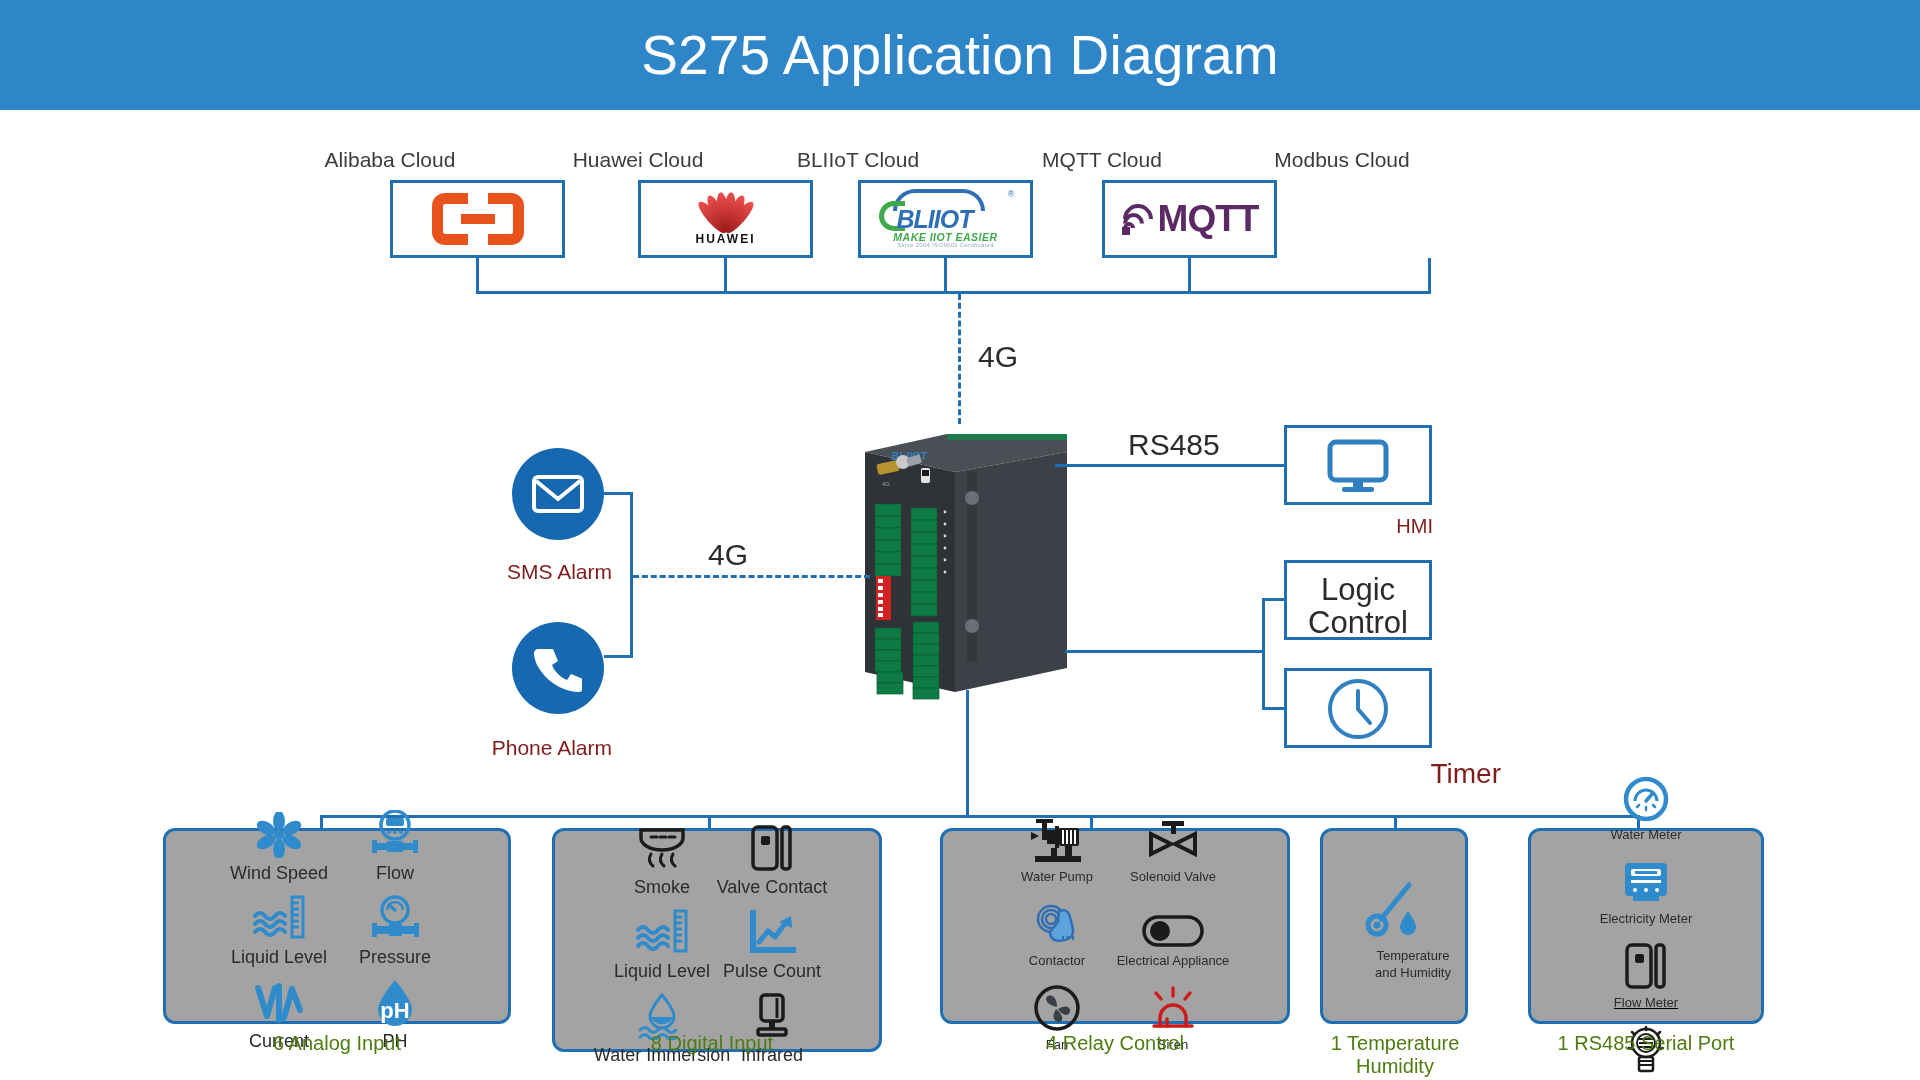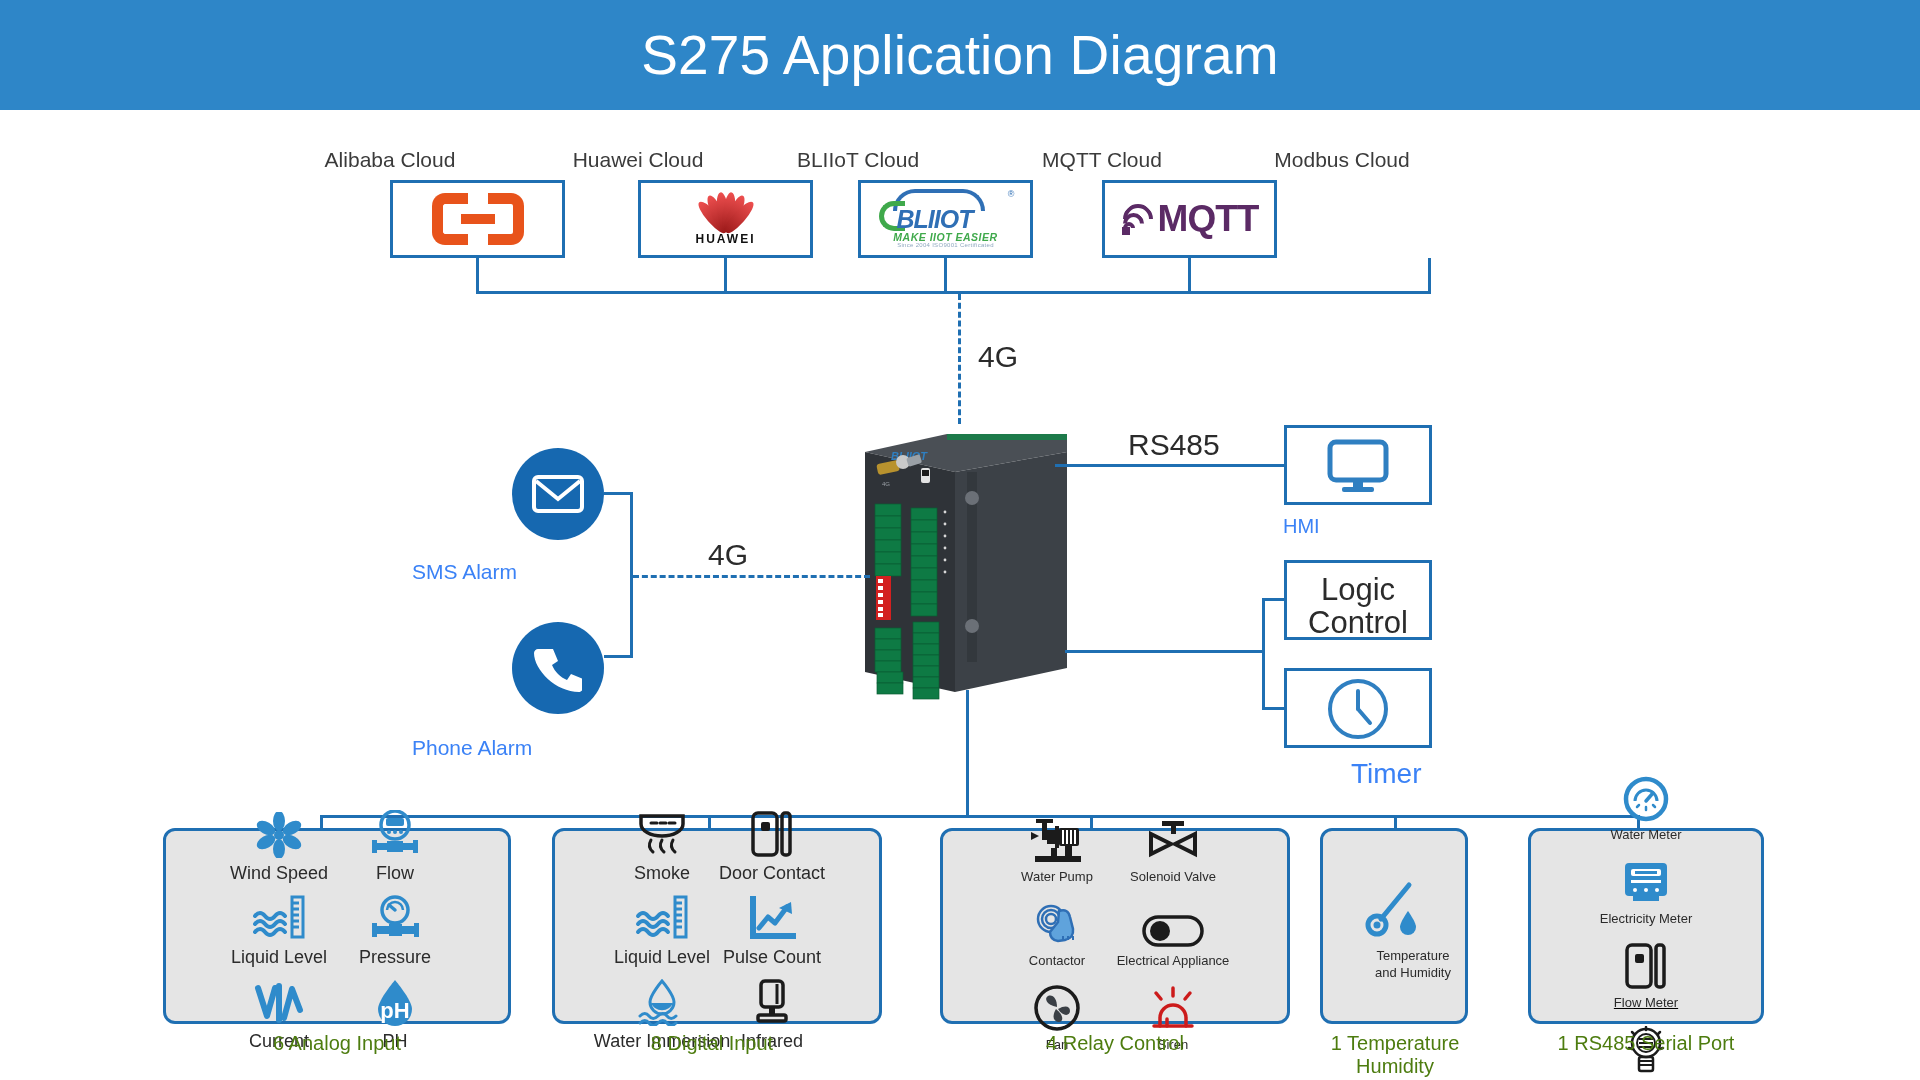--- a/index.html
+++ b/index.html
@@ -15,21 +15,21 @@
   .titlebar {
     position: absolute; left: 0; top: 0; width: 1920px; height: 110px;
     background: #2E86C8;
     display: flex; align-items: center; justify-content: center;
   }
   .titlebar h1 {
     color: #ffffff; font-size: 55px; font-weight: 400; letter-spacing: .2px;
   }
 
   
-  .lbl { position: absolute; color: #3b82f6; text-align: left; white-space: nowrap; }
+  .lbl { position: absolute; color: #7f1d1d; text-align: right; white-space: nowrap; }
   .box { position: absolute; border: 3px solid #1F6FB2; background: #fff; }
   .line { position: absolute; background: #1F6FB2; }
   .hline { height: 3px; }
   .vline { width: 3px; }
 
   
   .cloud-box {
     position: absolute; width: 175px; height: 78px;
     border: 3px solid #1F6FB2; background: #fff;
     display: flex; align-items: center; justify-content: center;
@@ -92,21 +92,21 @@
   
   .mb { display: flex; align-items: center; gap: 2px; }
   .mb .nodes { position: relative; width: 44px; height: 44px; }
   .mb .nodes span { position: absolute; width: 13px; height: 13px; background: #F5A623;
                     border-radius: 3px; }
   .mb .nodes em { position: absolute; width: 2px; background: #3FA94B; transform-origin: 50% 0; }
   .mb .txt { font-size: 26px; font-weight: bold; font-style: italic; color: #2F7FC1; }
 
   
   .panel {
-    position: absolute; border: 3px solid #1F6FB2; border-radius: 12px; background: #e5e5e5;
+    position: absolute; border: 3px solid #1F6FB2; border-radius: 12px; background: #a3a3a3;
   }
   .panel .grid { display: flex; flex-wrap: wrap; justify-content: center;
                  align-content: center; height: 100%; padding: 6px 4px; }
   .cell { display: flex; flex-direction: column; align-items: center; justify-content: flex-end; }
   .cell .ic { display: flex; align-items: flex-end; justify-content: center; }
   .cell .cl { font-size: 18px; color: #2b2b2b; margin-top: 5px; white-space: nowrap; }
   .panel-cap {
     position: absolute; text-align: center; font-size: 20px; color: #4d7c0f;
     line-height: 1.15;
   }
@@ -438,21 +438,21 @@
             <path d="M22 2 C22 2 5 22 5 31 a17 17 0 0 0 34 0 C39 22 22 2 22 2 z" fill="#2F8BCB"></path>
             <text x="22" y="40" text-anchor="middle" font-family="Liberation Sans, sans-serif" font-size="22" font-weight="bold" fill="#ffffff">pH</text>
           </svg>
         </div>
         <div class="cl">PH</div>
       </div>
     </div>
   </div>
   <div class="panel-cap" style="left:163px; top:1032px; width:348px;">6 Analog Input</div>
 
-  <div class="panel" style="left:552px; top:828px; width:330px; height:196px;">
+  <div class="panel" style="left:552px; top:828px; width:330px; height:224px;">
     <div class="grid">
       <div class="cell" style="width:110px; height:84px;">
         <div class="ic" style="height:48px;">
           <svg width="54" height="46" viewBox="0 0 54 46">
             <path d="M6 4 h42 v8 a21 12 0 0 1 -42 0 z" fill="none" stroke="#1b1b1b" stroke-width="3.5"></path>
             <g stroke="#1b1b1b" stroke-width="3" fill="none" stroke-linecap="round">
               <line x1="16" y1="11" x2="22" y2="11"></line>
                 <line x1="25" y1="11" x2="31" y2="11"></line>
               <line x1="34" y1="11" x2="40" y2="11"></line>
               <path d="M16 28 q-4 7 2 12"></path>
@@ -464,21 +464,21 @@
         <div class="cl">Smoke</div>
       </div>
       <div class="cell" style="width:110px; height:84px;">
         <div class="ic" style="height:48px;">
           <svg width="44" height="48" viewBox="0 0 44 48">
             <rect x="3" y="3" width="24" height="42" rx="5" fill="none" stroke="#1b1b1b" stroke-width="3.5"></rect>
             <rect x="11" y="12" width="9" height="9" rx="2" fill="#1b1b1b"></rect>
             <rect x="32" y="3" width="8" height="42" rx="3" fill="none" stroke="#1b1b1b" stroke-width="3.5"></rect>
           </svg>
         </div>
-        <div class="cl">Door Contact</div>
+        <div class="cl">Valve Contact</div>
       </div>
       <div class="cell" style="width:110px; height:84px;">
         <div class="ic" style="height:48px;">
           <svg width="54" height="48" viewBox="0 0 54 48">
             <g stroke="#2F8BCB" fill="none" stroke-width="4" stroke-linecap="round">
               <path d="M3 22 q5 -6 10 0 t10 0 t10 0"></path>
               <path d="M3 30 q5 -6 10 0 t10 0 t10 0"></path>
               <path d="M3 38 q5 -6 10 0 t10 0 t10 0"></path>
             </g>
             <g stroke="#2F8BCB" fill="none" stroke-width="3">

